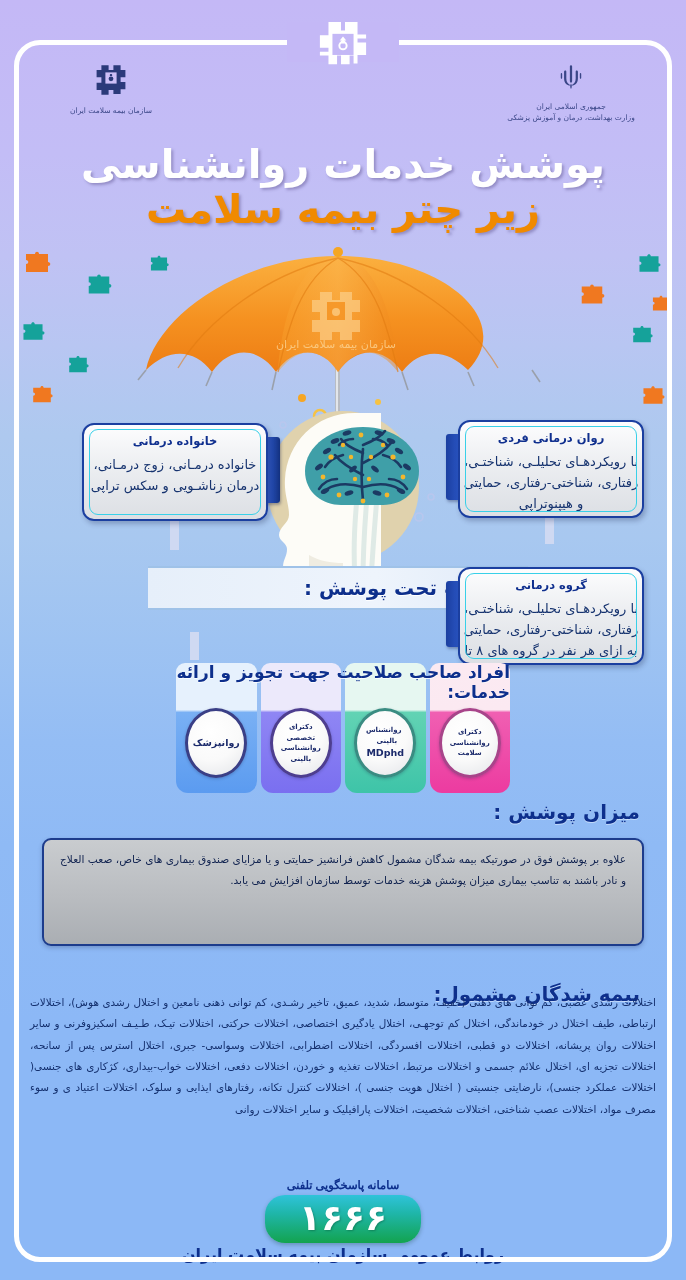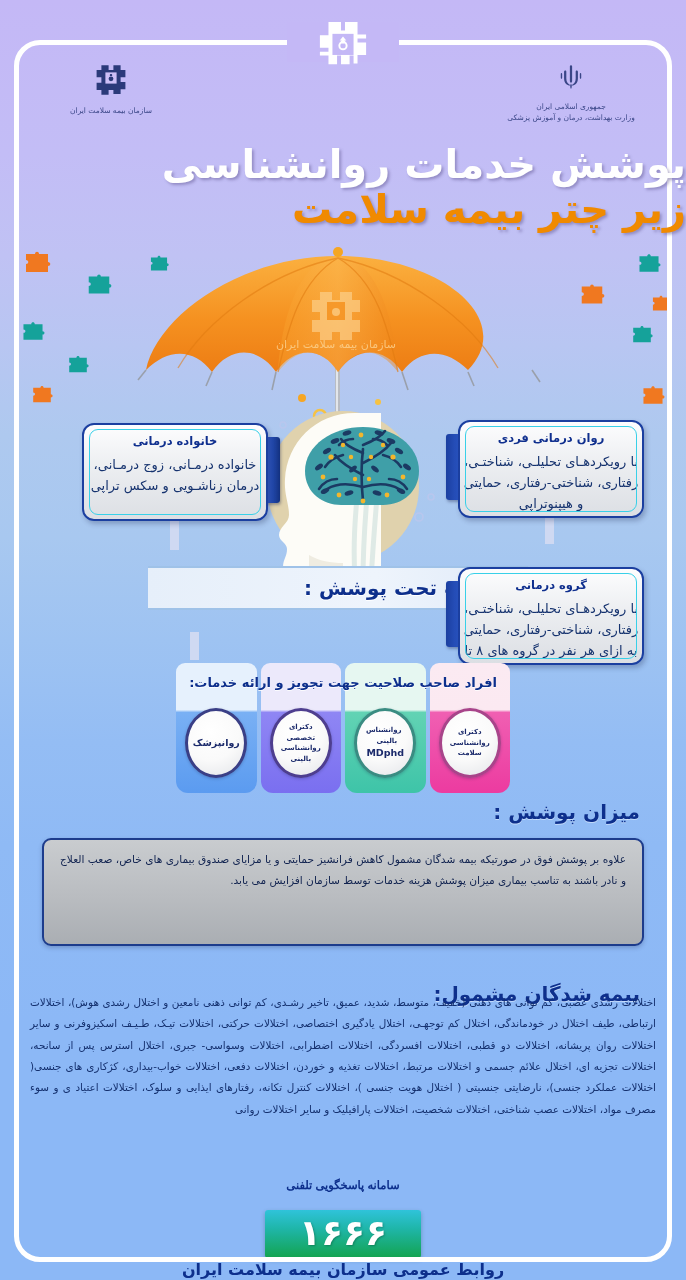--- a/index.html
+++ b/index.html
@@ -77,21 +77,20 @@
     position: absolute; top: 142px; left: 0; width: 686px;
     text-align: center; z-index: 8;
   }
   #title-wrap .t1, #title-wrap .t2 {
     font-size: 40px;
     font-weight: bold;
     line-height: 1.12;
     letter-spacing: -0.5px;
     text-shadow: 2px 2px 3px rgba(90,80,140,.45);
     font-family: "DejaVu Sans", sans-serif;
-    text-align: right;
   }
   #title-wrap .t1 { color: #ffffff; }
   #title-wrap .t2 { color: #f08a00; }
 
   
   #illo { position: absolute; top: 236px; left: 0; width: 686px; height: 200px; z-index: 3; }
   .puzzle { position: absolute; }
 
   
   #head-zone {
@@ -173,21 +172,21 @@
 
   
   #qual {
     position: absolute; left: 176px; top: 663px;
     width: 334px; z-index: 5;
   }
   #qual-head {
     position: relative;
     height: 38px;
     display: flex; align-items: center; justify-content: center;
-    font-size: 13px; font-weight: bold; color: #0d2f8c;
+    font-size: 17px; font-weight: bold; color: #0d2f8c;
     font-family: "DejaVu Sans", sans-serif;
     text-shadow: 0 1px 0 rgba(255,255,255,.8);
     z-index: 3;
   }
   #qual-cols {
     position: absolute; left: 0; top: 0;
     width: 334px; height: 130px;
     display: flex; gap: 4px; z-index: 1;
   }
   .qcol {
@@ -255,26 +254,26 @@
     font-size: 10.4px; line-height: 2.05;
     color: #14306e;
     font-family: "DejaVu Sans", sans-serif;
     text-align: justify;
   }
 
   
   #footer { position: absolute; left: 0; top: 1178px; width: 686px; text-align: center; z-index: 5; }
   #footer .fcap {
     font-size: 11.5px; font-weight: bold; color: #0d2f8c;
-    font-family: Liberation Sans, sans-serif; margin-bottom: 18px;
+    font-family: Liberation Serif, serif; margin-bottom: 3px;
   }
   #phone-badge {
     display: inline-block;
     background: linear-gradient(180deg,#2fc3da 0%, #1fb6aa 38%, #13a34f 100%);
-    border-radius: 3px;
+    border-radius: 20px;
     padding: 2px 34px 5px;
     box-shadow: 0 2px 4px rgba(10,60,50,.3);
   }
   #phone-badge span {
     font-size: 36px; font-weight: bold; color: #ffffff;
     letter-spacing: 1px;
     font-family: "DejaVu Sans", sans-serif;
     text-shadow: 1px 1px 2px rgba(0,60,40,.35);
   }
   #footer .forg {

